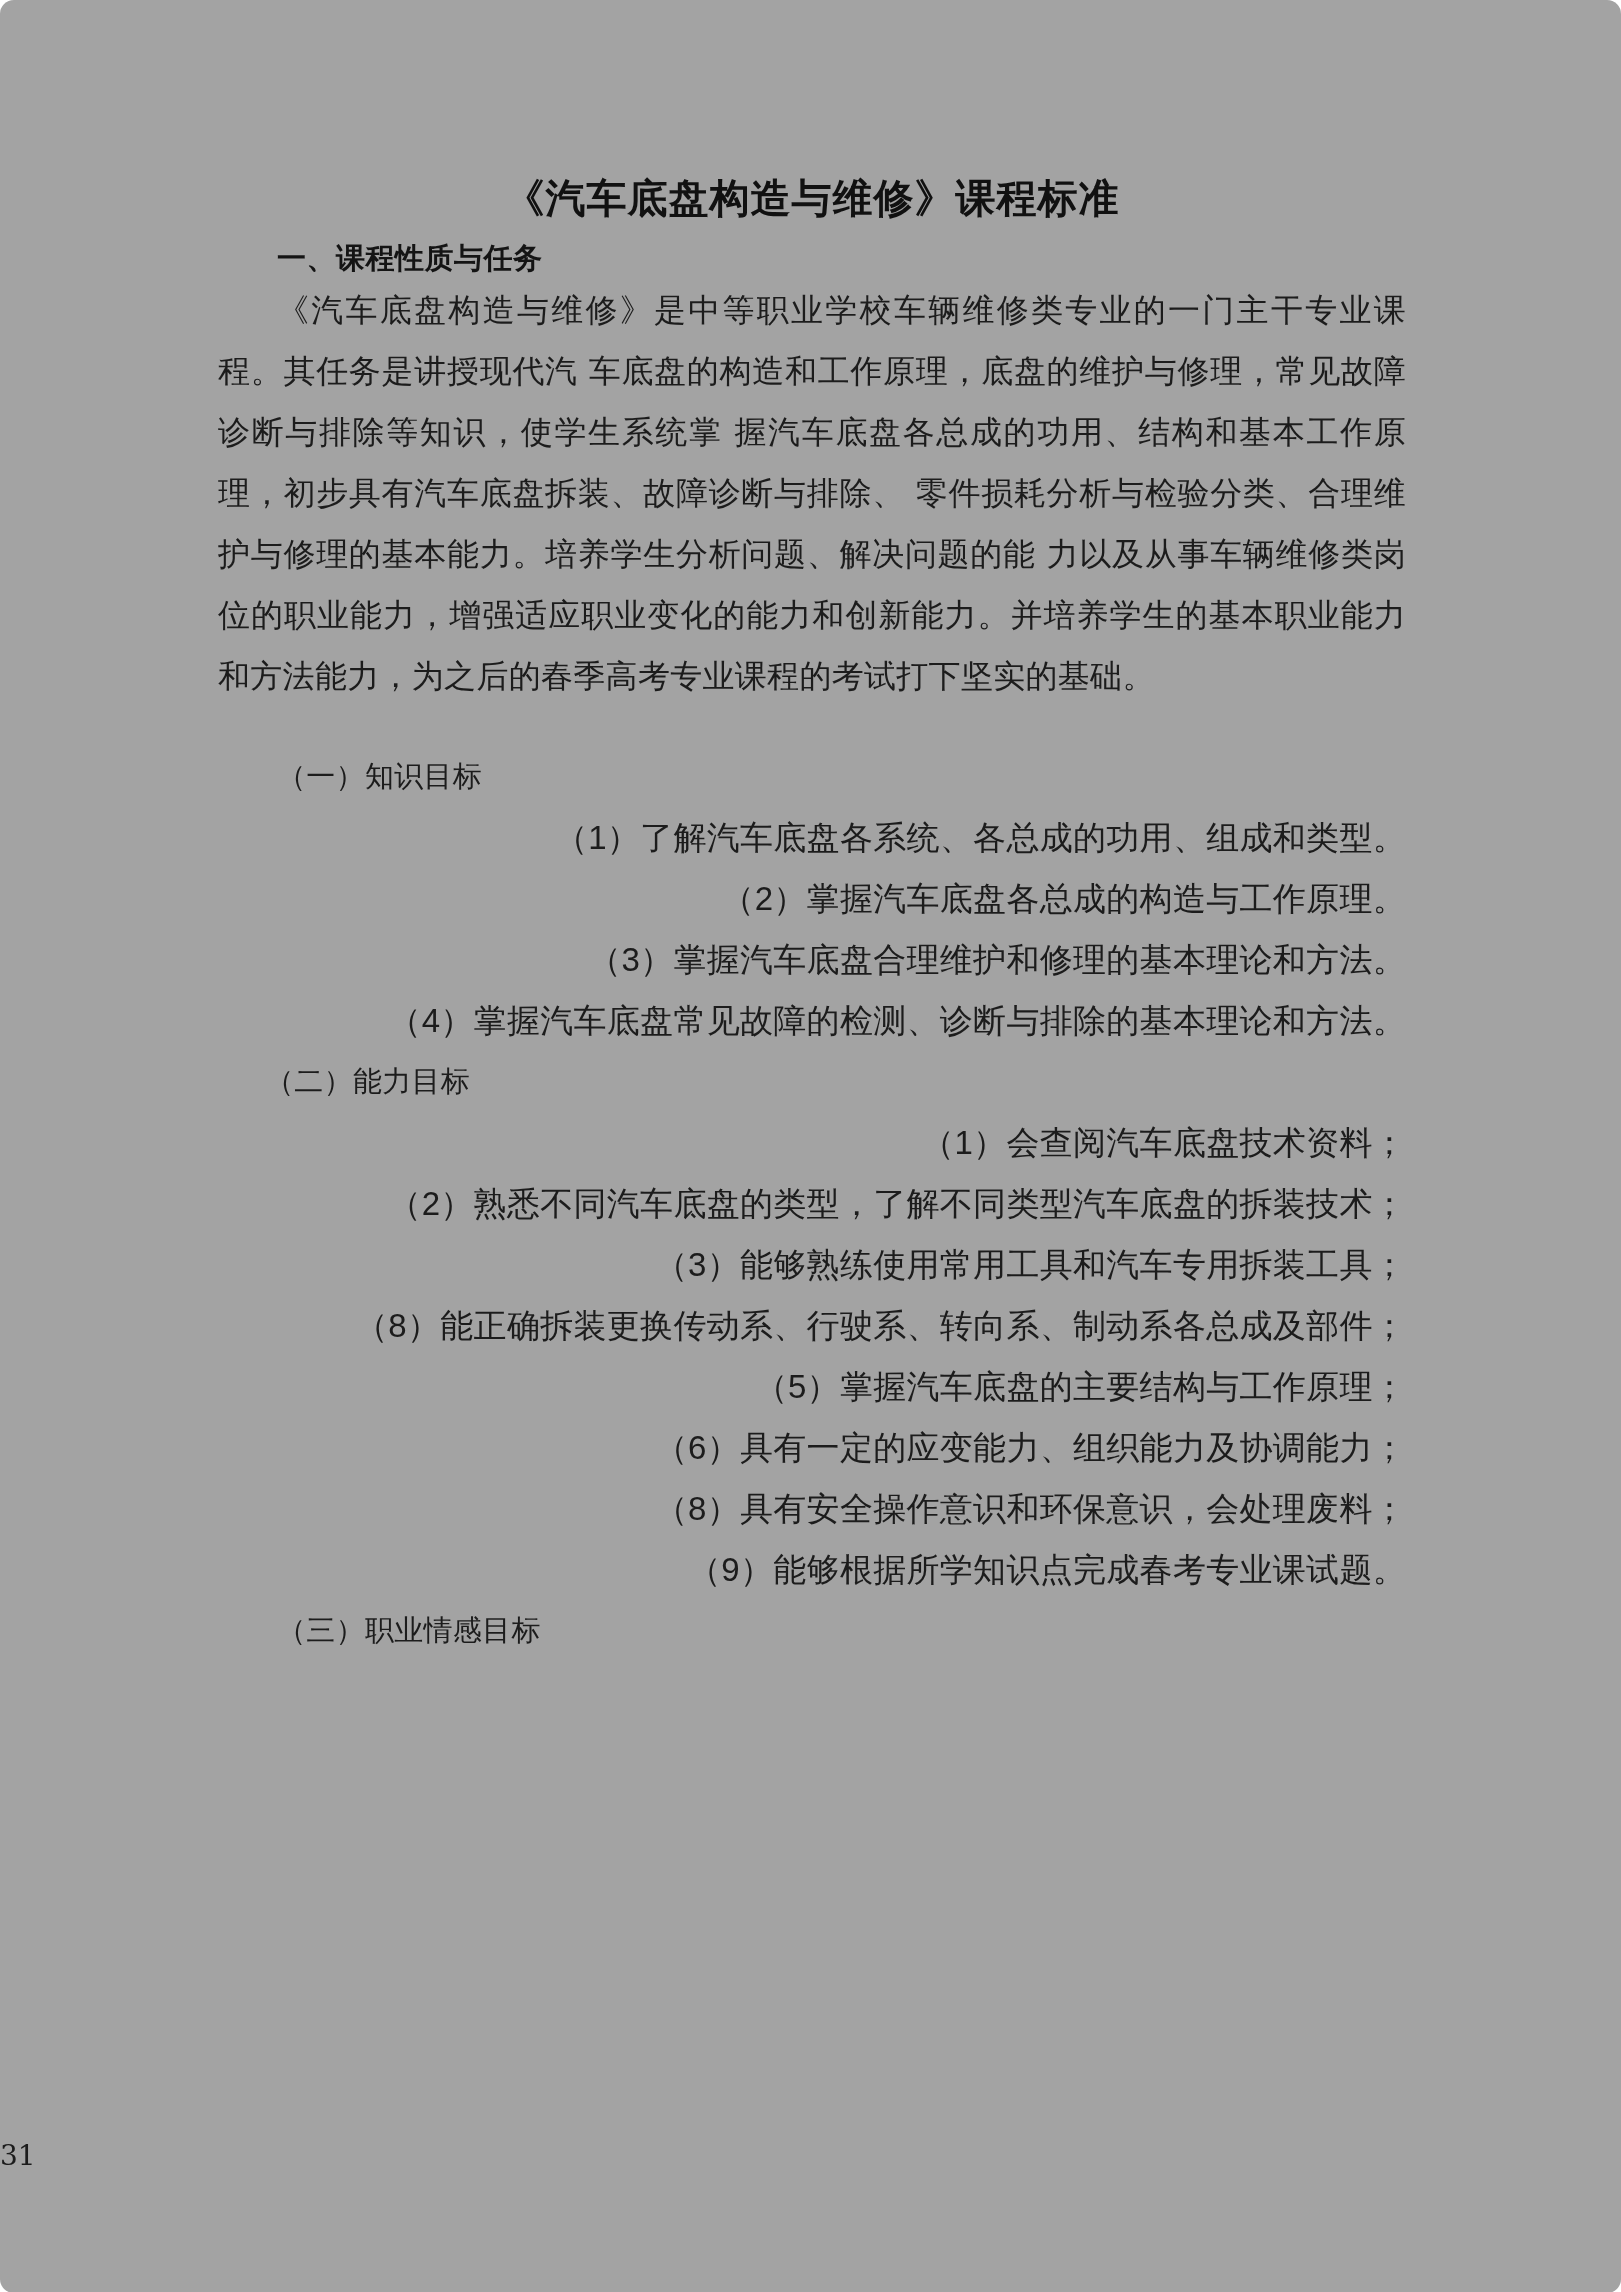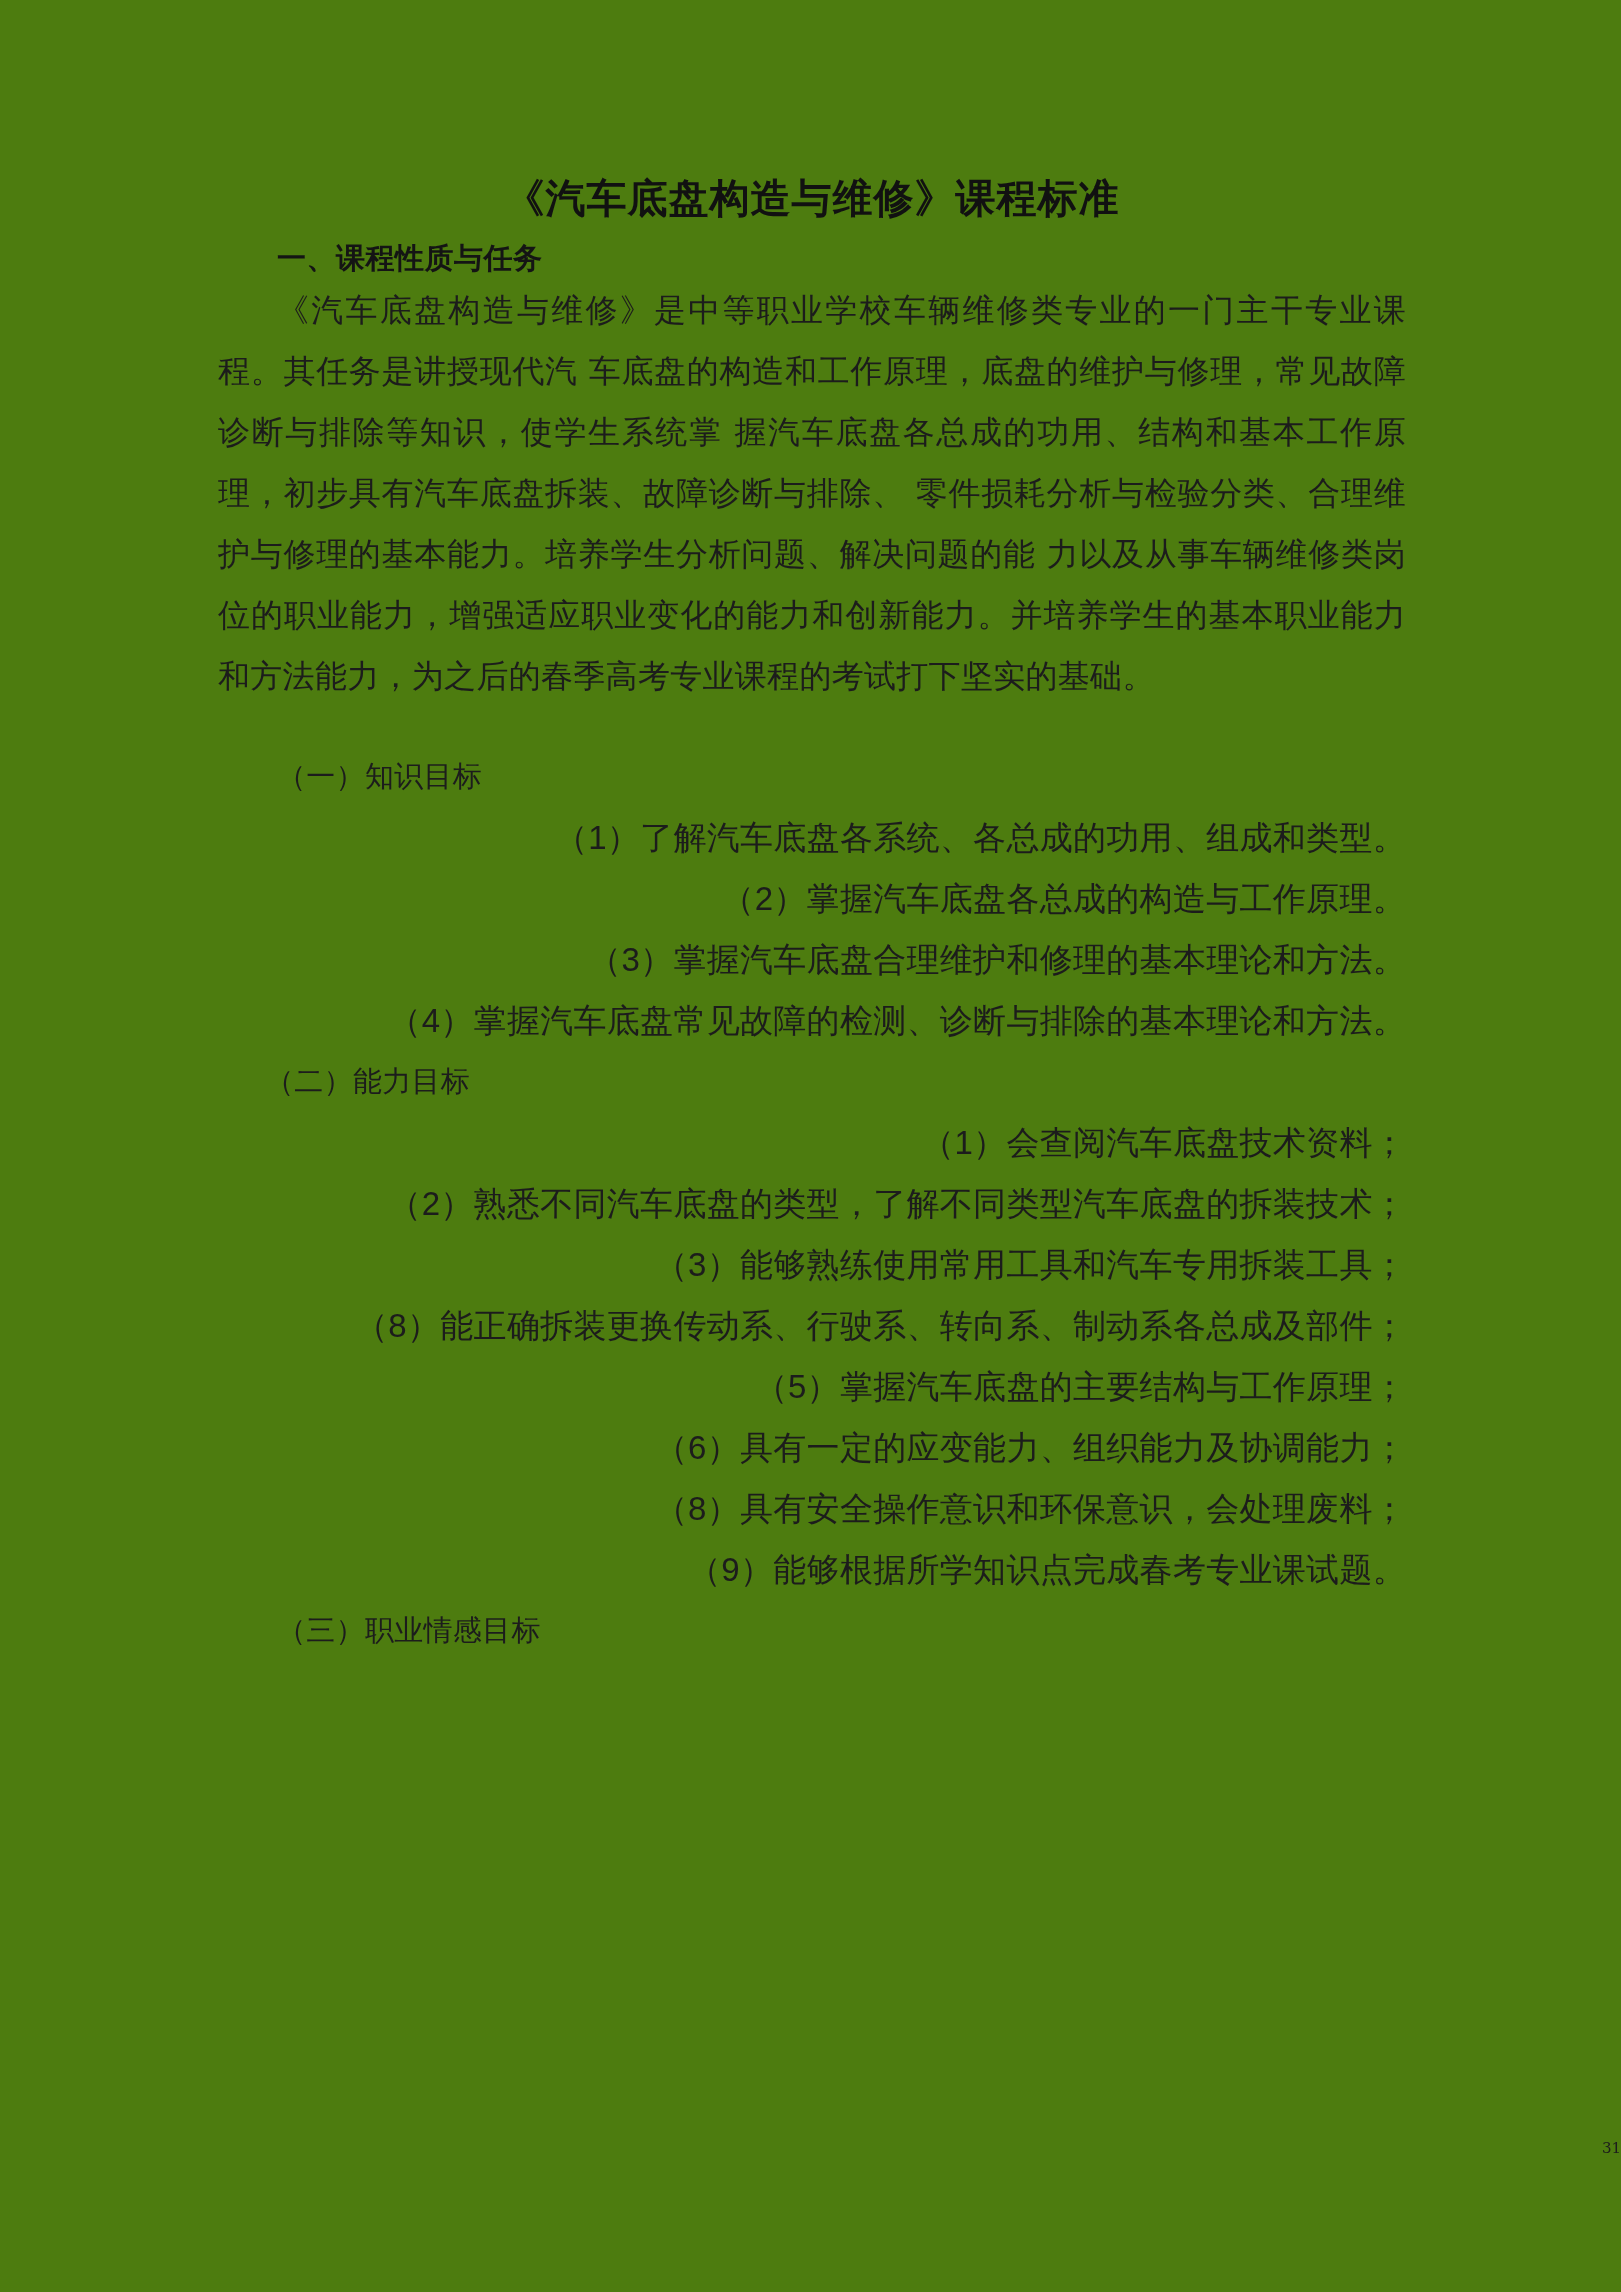--- a/index.html
+++ b/index.html
@@ -12,22 +12,23 @@
     height: 2293px;
     position: relative;
     font-family: "DejaVu Serif", "Liberation Serif", serif;
     color: #1a1a1a;
     overflow: hidden;
   }
 
   .page {
     position: absolute;
     inset: 0;
-    background: #4d7c0f;
+    background: #a3a3a3;
     padding: 0;
+    border-radius: 14px;
   }
 
   
   .content {
     position: absolute;
     left: 218px;
     top: 0;
     width: 1188px;
   }
 
@@ -92,25 +93,24 @@
   .sub-heading.tight { padding-left: 47px; }
 
   .spacer-sm { height: 13.7px; }
   .spacer-md { height: 25.5px; }
 
   .page-number {
     position: absolute;
     left: 0;
     right: 0;
     top: 2139px;
-    text-align: right;
+    text-align: left;
     font-family: "DejaVu Serif", "Liberation Serif", serif;
-    font-size: 15px;
+    font-size: 28px;
     color: #1c1c1c;
-    padding-left: 36px;
   }
 </style>
 </head>
 <body>
 
 <div class="page">
   <div class="content">
 
     <h1 class="doc-title">《汽车底盘构造与维修》课程标准</h1>
 

